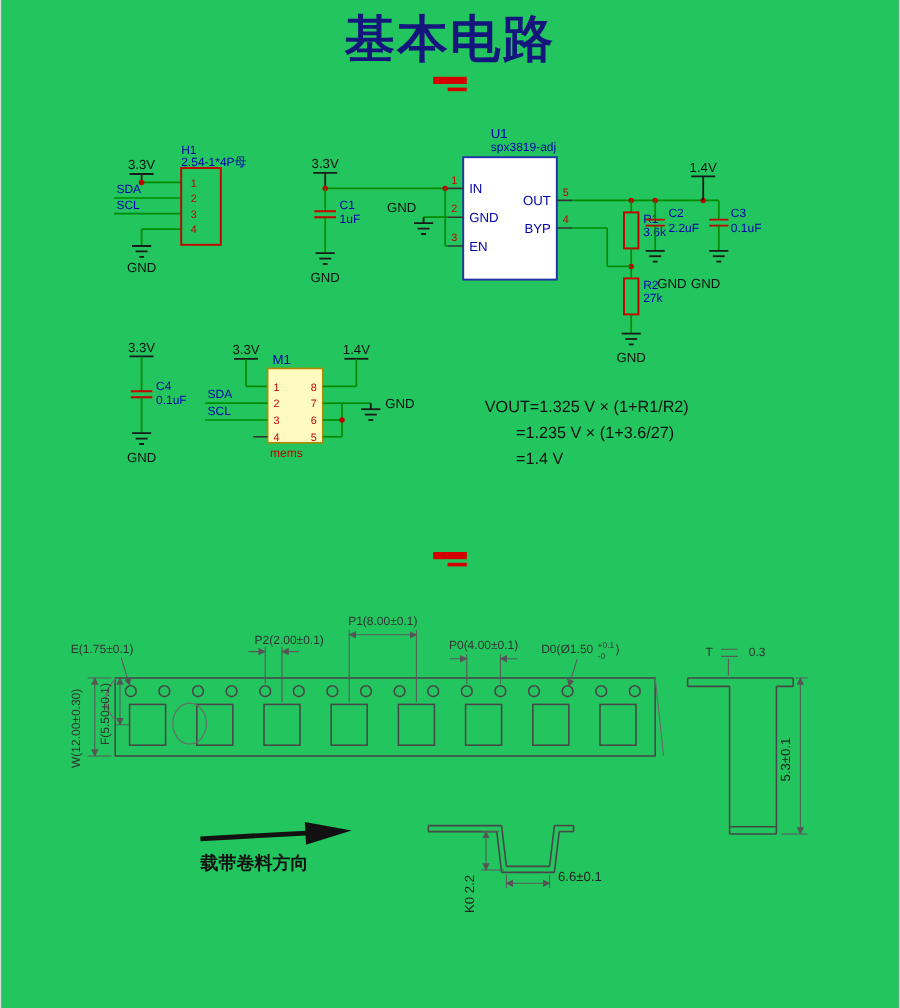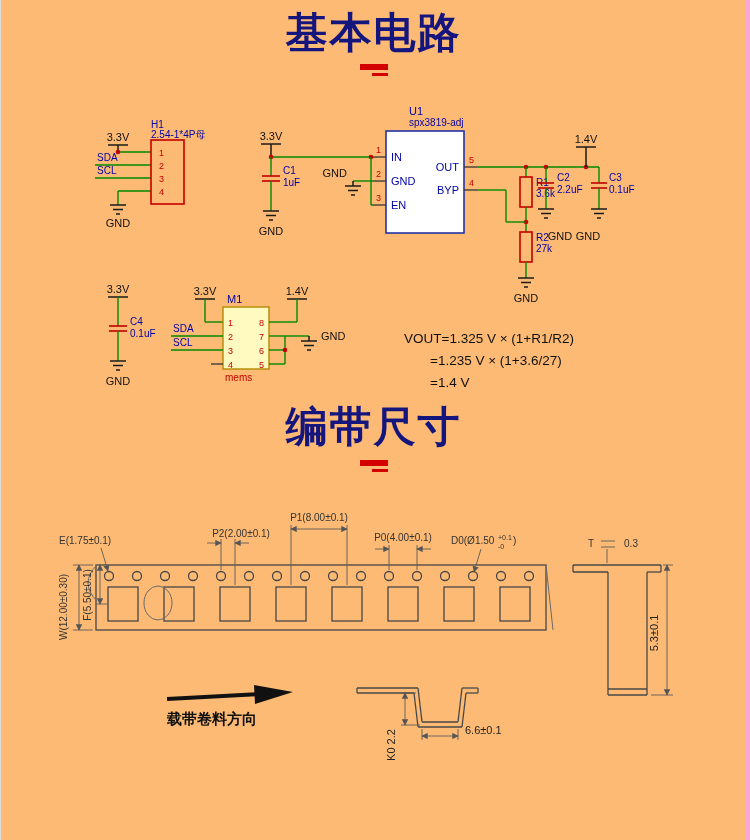--- a/index.html
+++ b/index.html
@@ -1,19 +1,19 @@
 <!DOCTYPE html>
 <html><head>
 <meta charset="utf-8">
 <style>
   *{margin:0;padding:0;box-sizing:border-box}
   html,body{width:750px;height:840px}
   body{background:#fff;font-family:"Liberation Sans",sans-serif;position:relative;overflow:hidden}
-  .page{position:absolute;inset:0;width:750px;height:840px;background:#fdba74;
-        border-left:1px solid #dcdcdc;border-right:4px solid #f9a8d4}
+  .page{position:absolute;inset:0;width:750px;height:840px;background:#22c55e;
+        border-left:1px solid #dcdcdc;border-right:1px solid #f9a8d4}
   .sec-title{position:absolute;left:0;width:100%;text-align:center;font-size:42px;line-height:1.1;
              font-weight:bold;color:#15157E;letter-spacing:2px;font-family:"Liberation Sans",sans-serif}
   #title1{top:10px}
   #title2{top:404px}
   .redmark{position:absolute;left:0;width:100%;display:flex;flex-direction:column;align-items:center}
   #mark1{top:64px}
   #mark2{top:460px}
   .bar1{width:28px;height:6px;background:#D40000}
   .bar2{width:16px;height:3px;background:#D40000;margin-top:3px;transform:translateX(6px)}
   svg{position:absolute;left:0}
@@ -262,21 +262,20 @@
       <text x="224" y="286" class="tred">mems</text>
     </g>
 
     <g>
       <text x="403" y="248" class="tf">VOUT=1.325 V × (1+R1/R2)</text>
       <text x="429" y="270" class="tf">=1.235 V × (1+3.6/27)</text>
       <text x="429" y="292" class="tf">=1.4 V</text>
     </g>
   </svg>
 
-  <div id="title2" class="sec-title">编带尺寸</div>
   <div id="mark2" class="redmark">
     <div class="bar1"></div>
     <div class="bar2"></div>
   </div>
 
   <svg id="tape" width="750" height="345" viewBox="0 0 750 345">
     <defs>
       <marker id="ah" viewBox="0 0 10 10" refX="9" refY="5" markerWidth="7" markerHeight="7" orient="auto-start-reverse">
         <path d="M0,0 L10,5 L0,10 z" fill="#555"></path>
       </marker>

